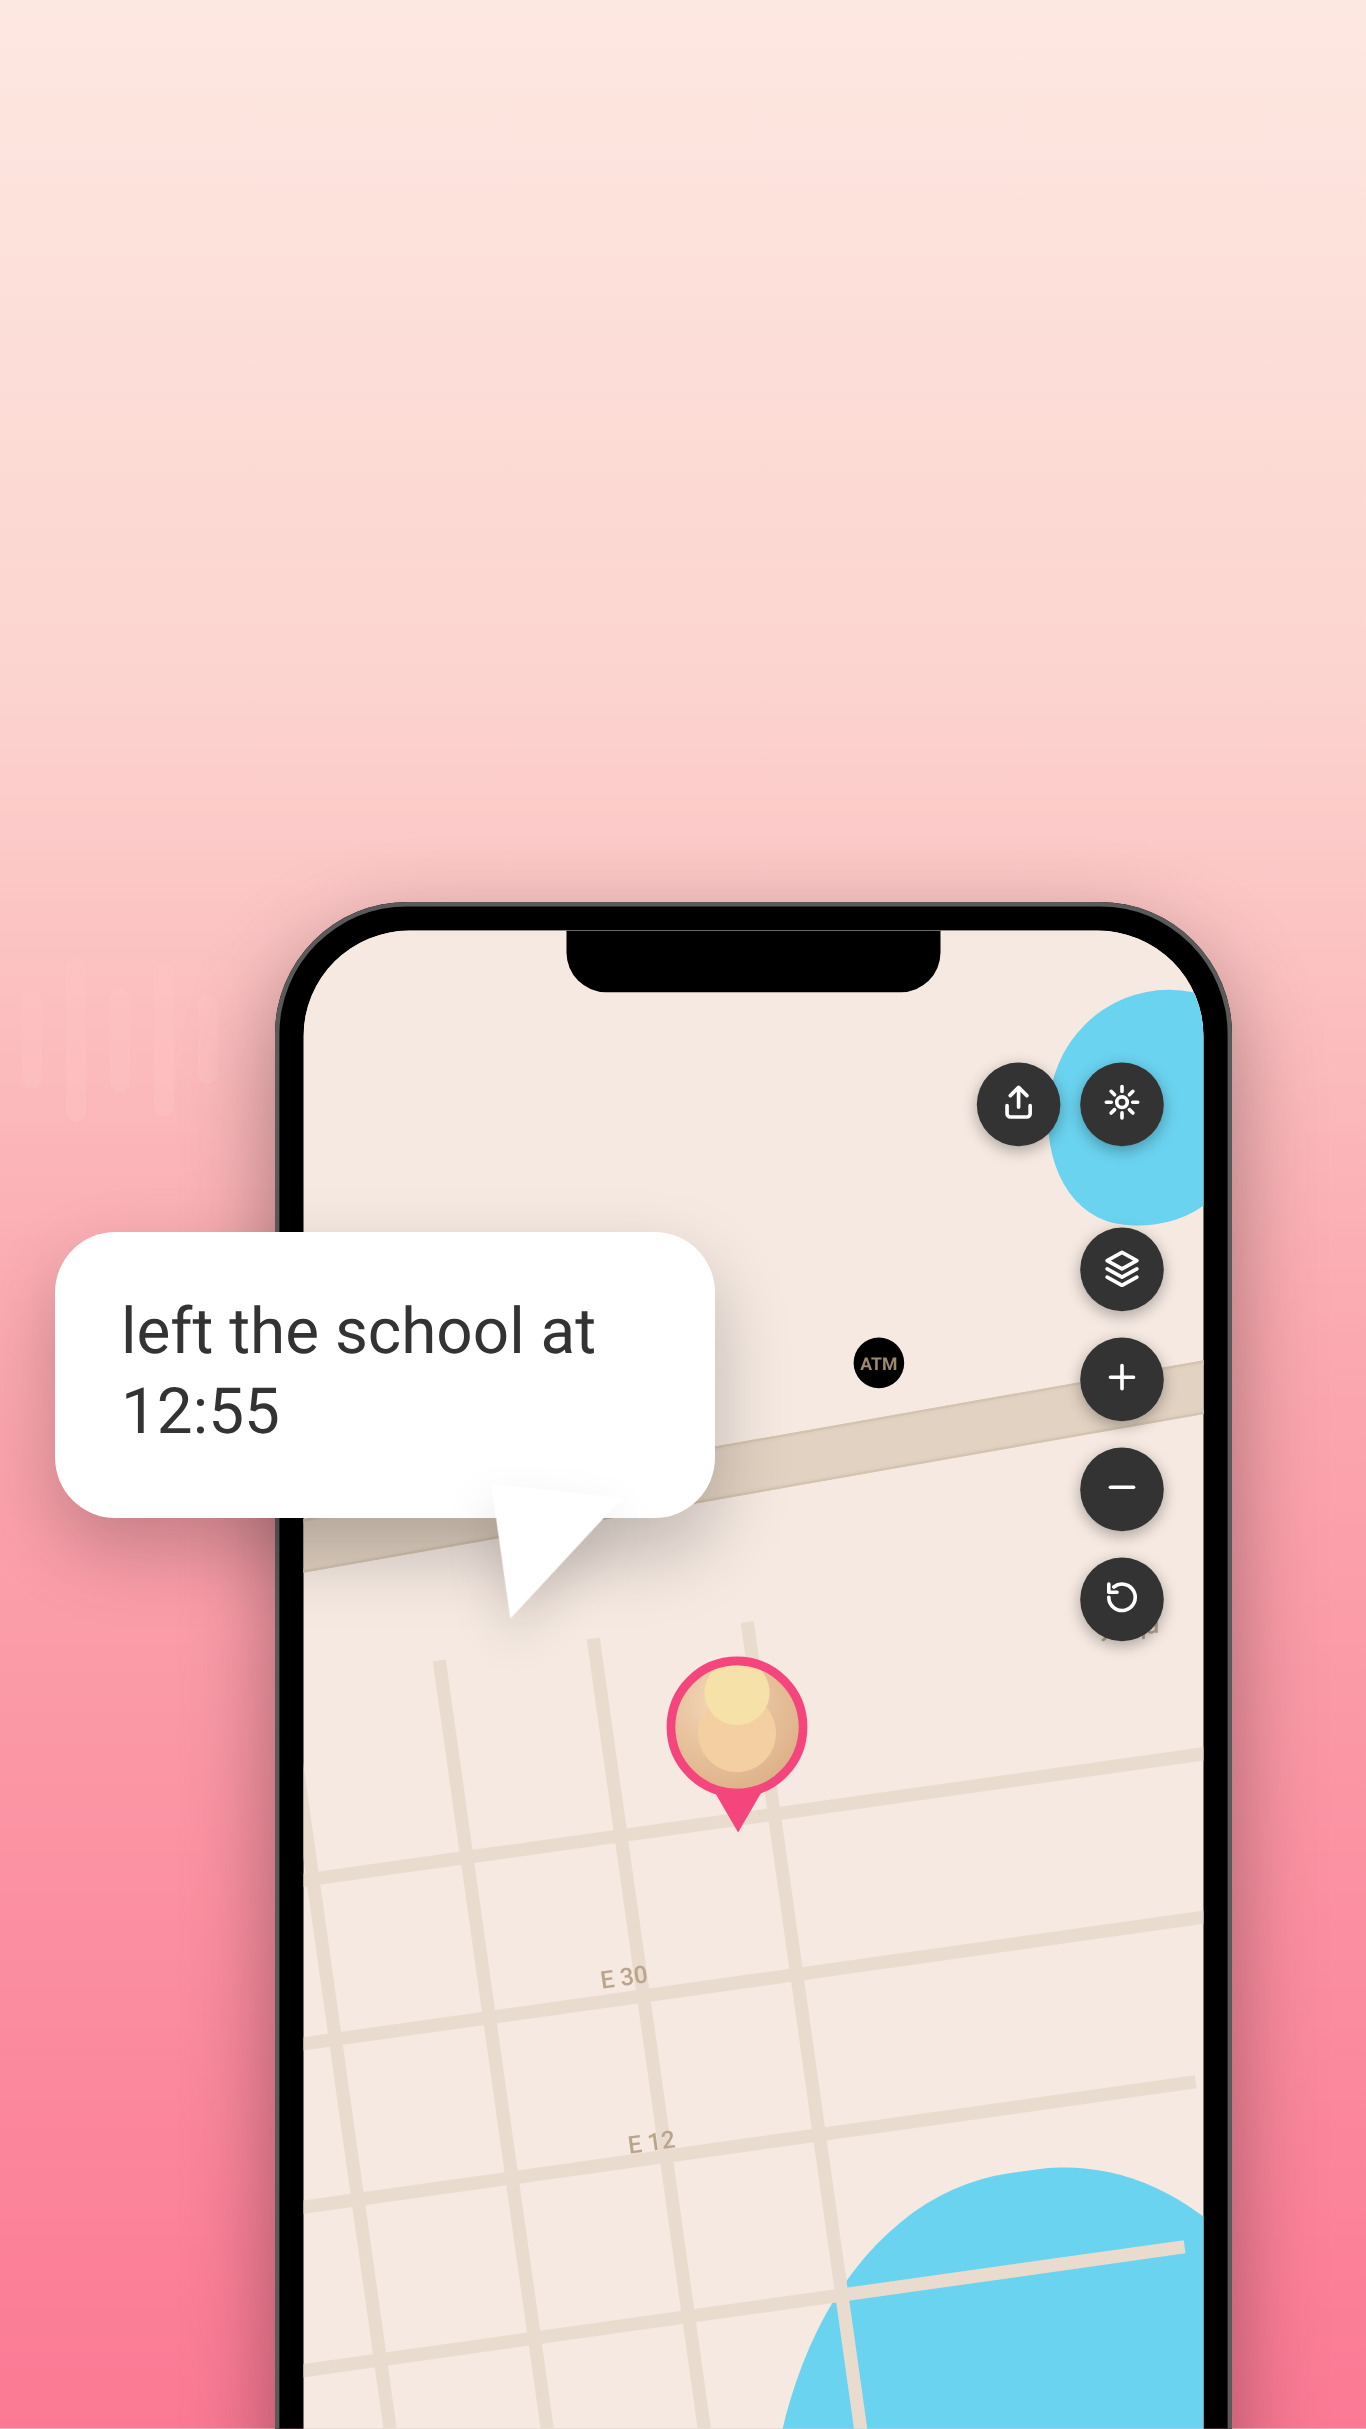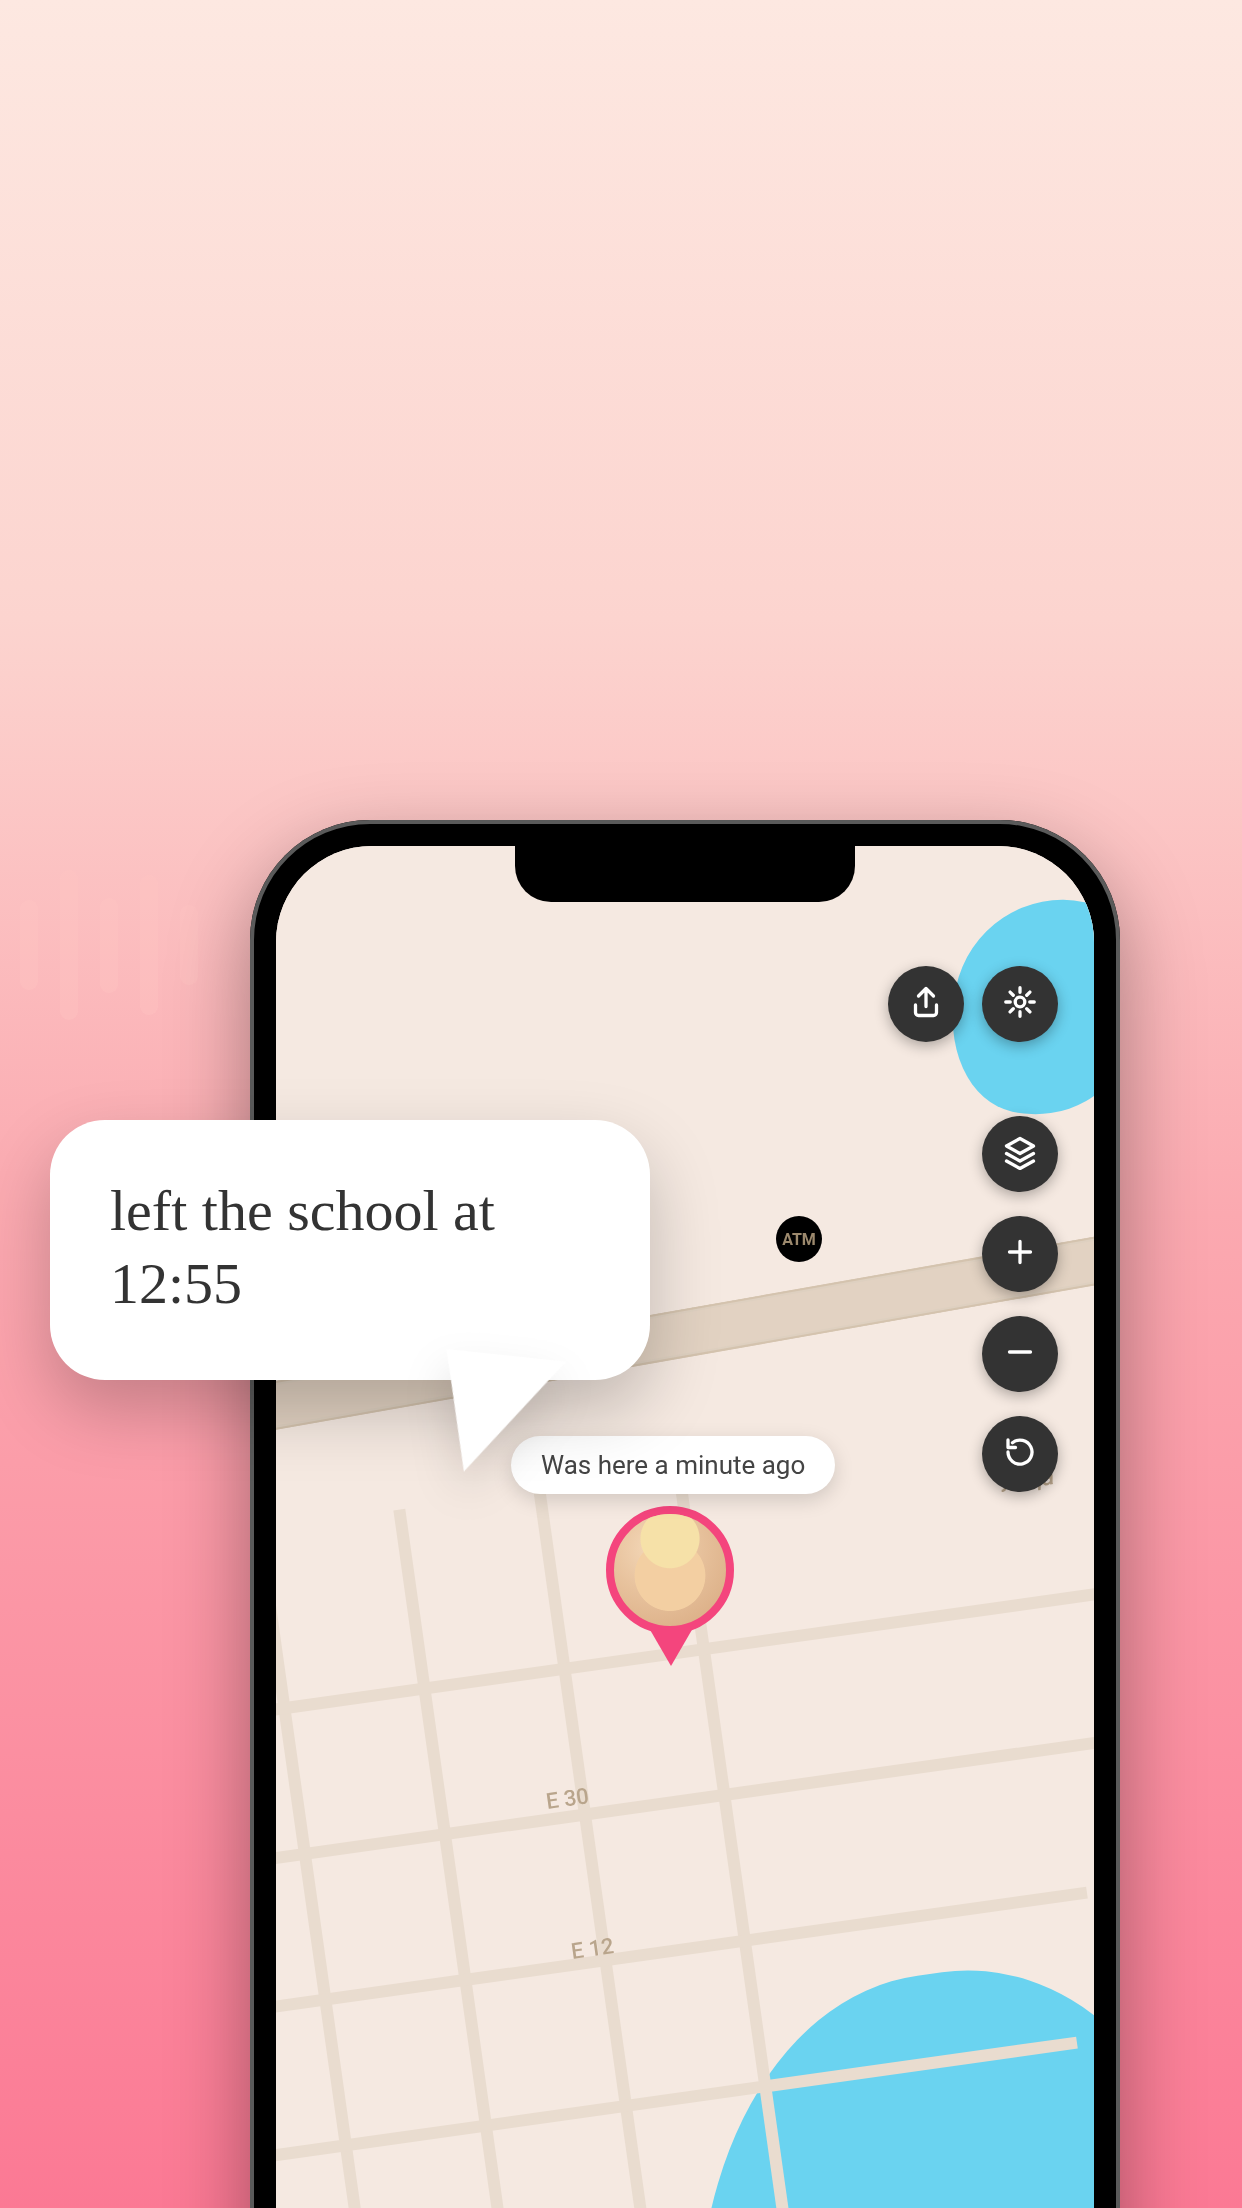--- a/index.html
+++ b/index.html
@@ -184,21 +184,20 @@
   
   .bubble {
     position:absolute;
     top:1120px; left:50px;
     width:600px;
     background:#fff;
     border-radius:55px;
     padding:55px 60px 60px 60px;
     box-shadow:0 30px 70px rgba(0,0,0,0.22);
     z-index:60;
-    font-family:Liberation Serif, serif;
   }
   .bubble-text {
     font-size:58px; line-height:1.25; color:#333; font-weight:400;
   }
   .bubble .tail {
     position:absolute;
     bottom:-95px; right:90px;
     width:0; height:0;
     border-left:30px solid transparent;
     border-right:90px solid transparent;
@@ -242,21 +241,20 @@
         <div class="road road-5"></div>
         <div class="road road-6"></div>
         <div class="road road-7"></div>
         <div class="road road-8"></div>
 
         <div class="map-label lbl-e30">E 30</div>
         <div class="map-label lbl-e12">E 12</div>
         <div class="map-label lbl-street">лица</div>
         <div class="poi-atm">ATM</div>
 
-        <div class="loc-pill">Was here a minute ago</div>
 
         <div class="pin">
           <div class="ring">
               <div class="face"></div>
             </div>
           <div class="tip"></div>
         </div>
 
         <div class="ctl ctl-share">
           <span>

